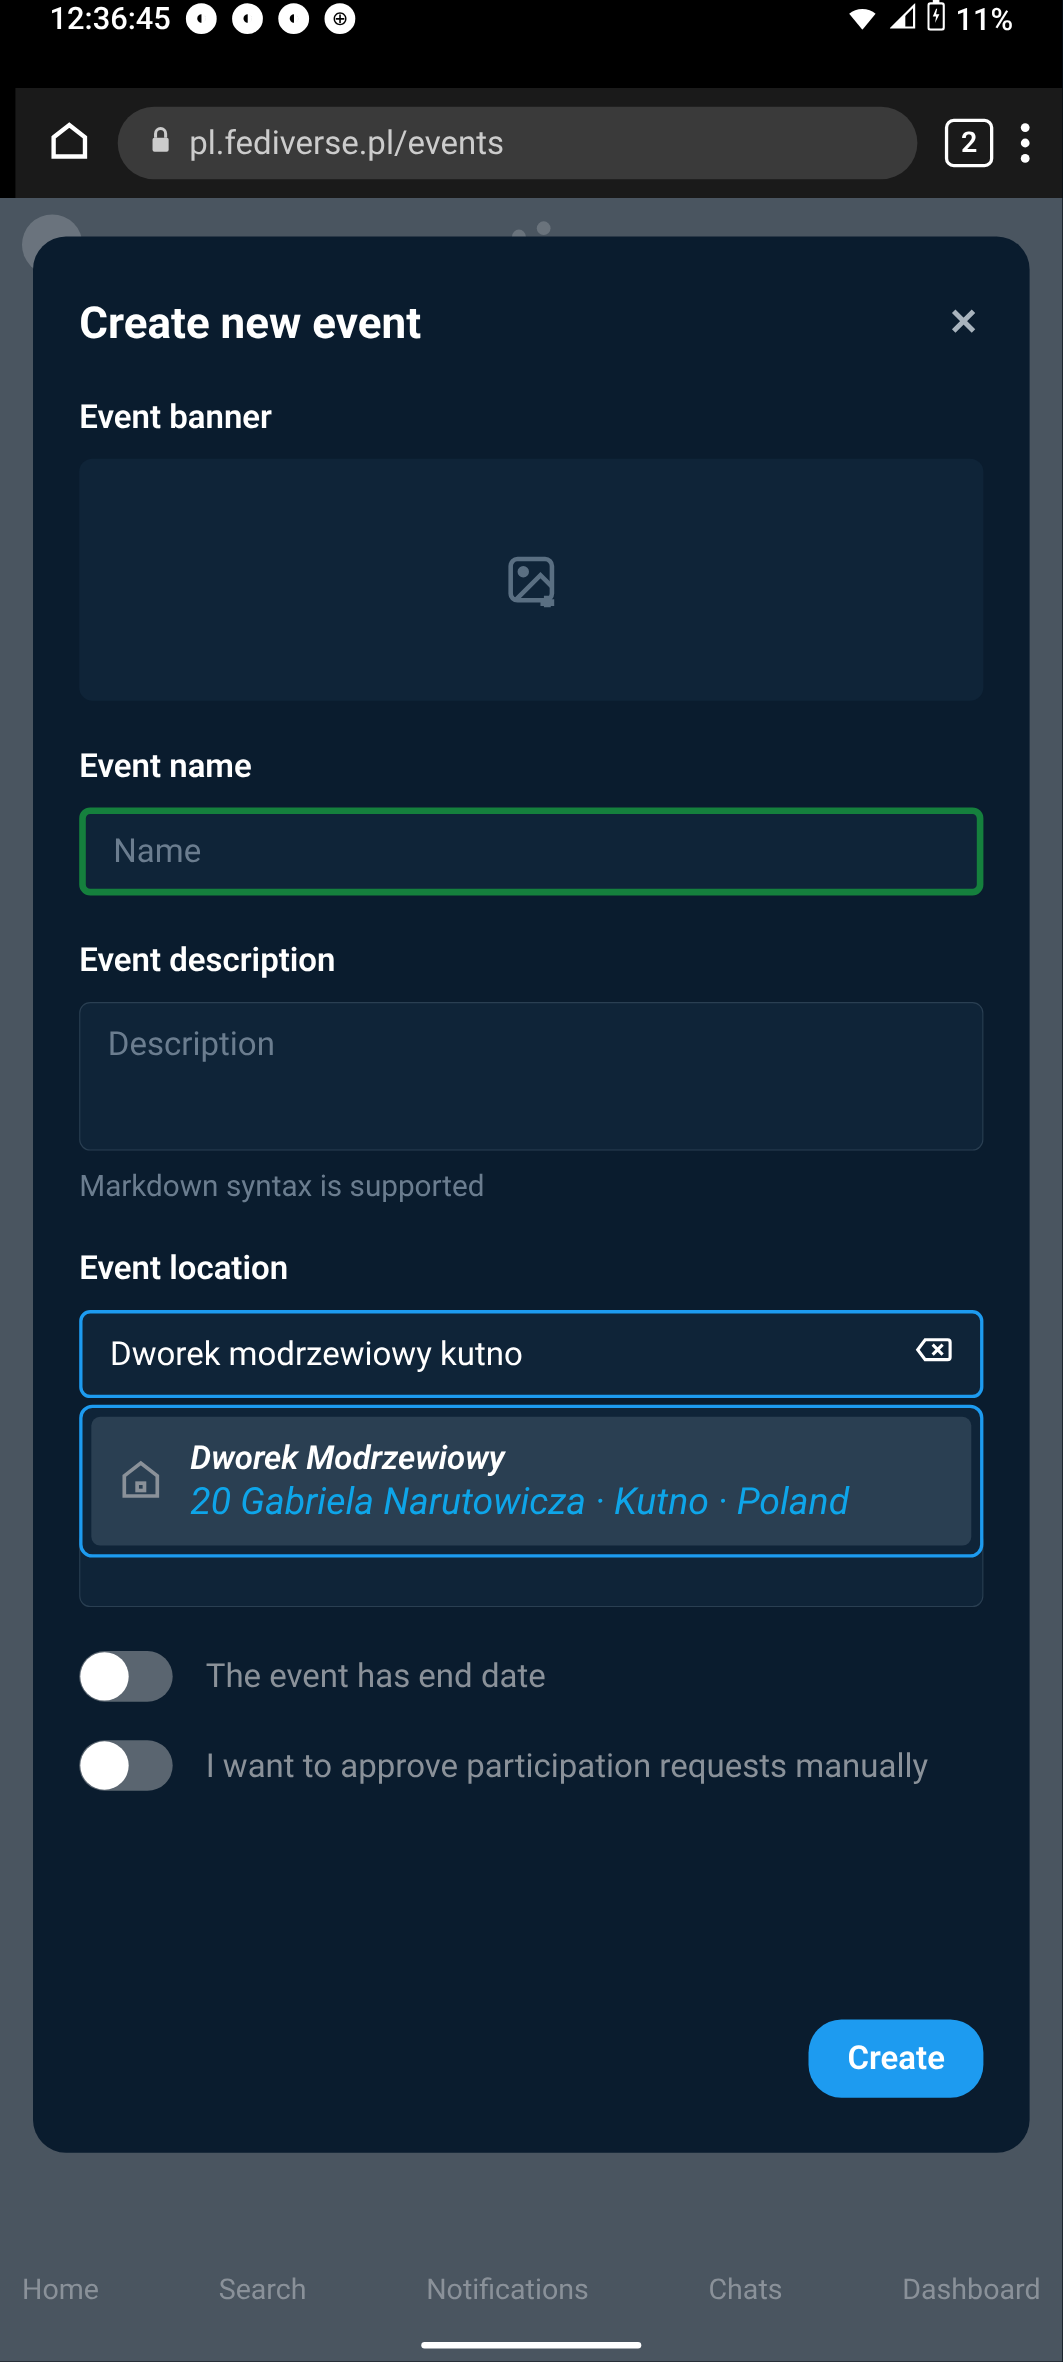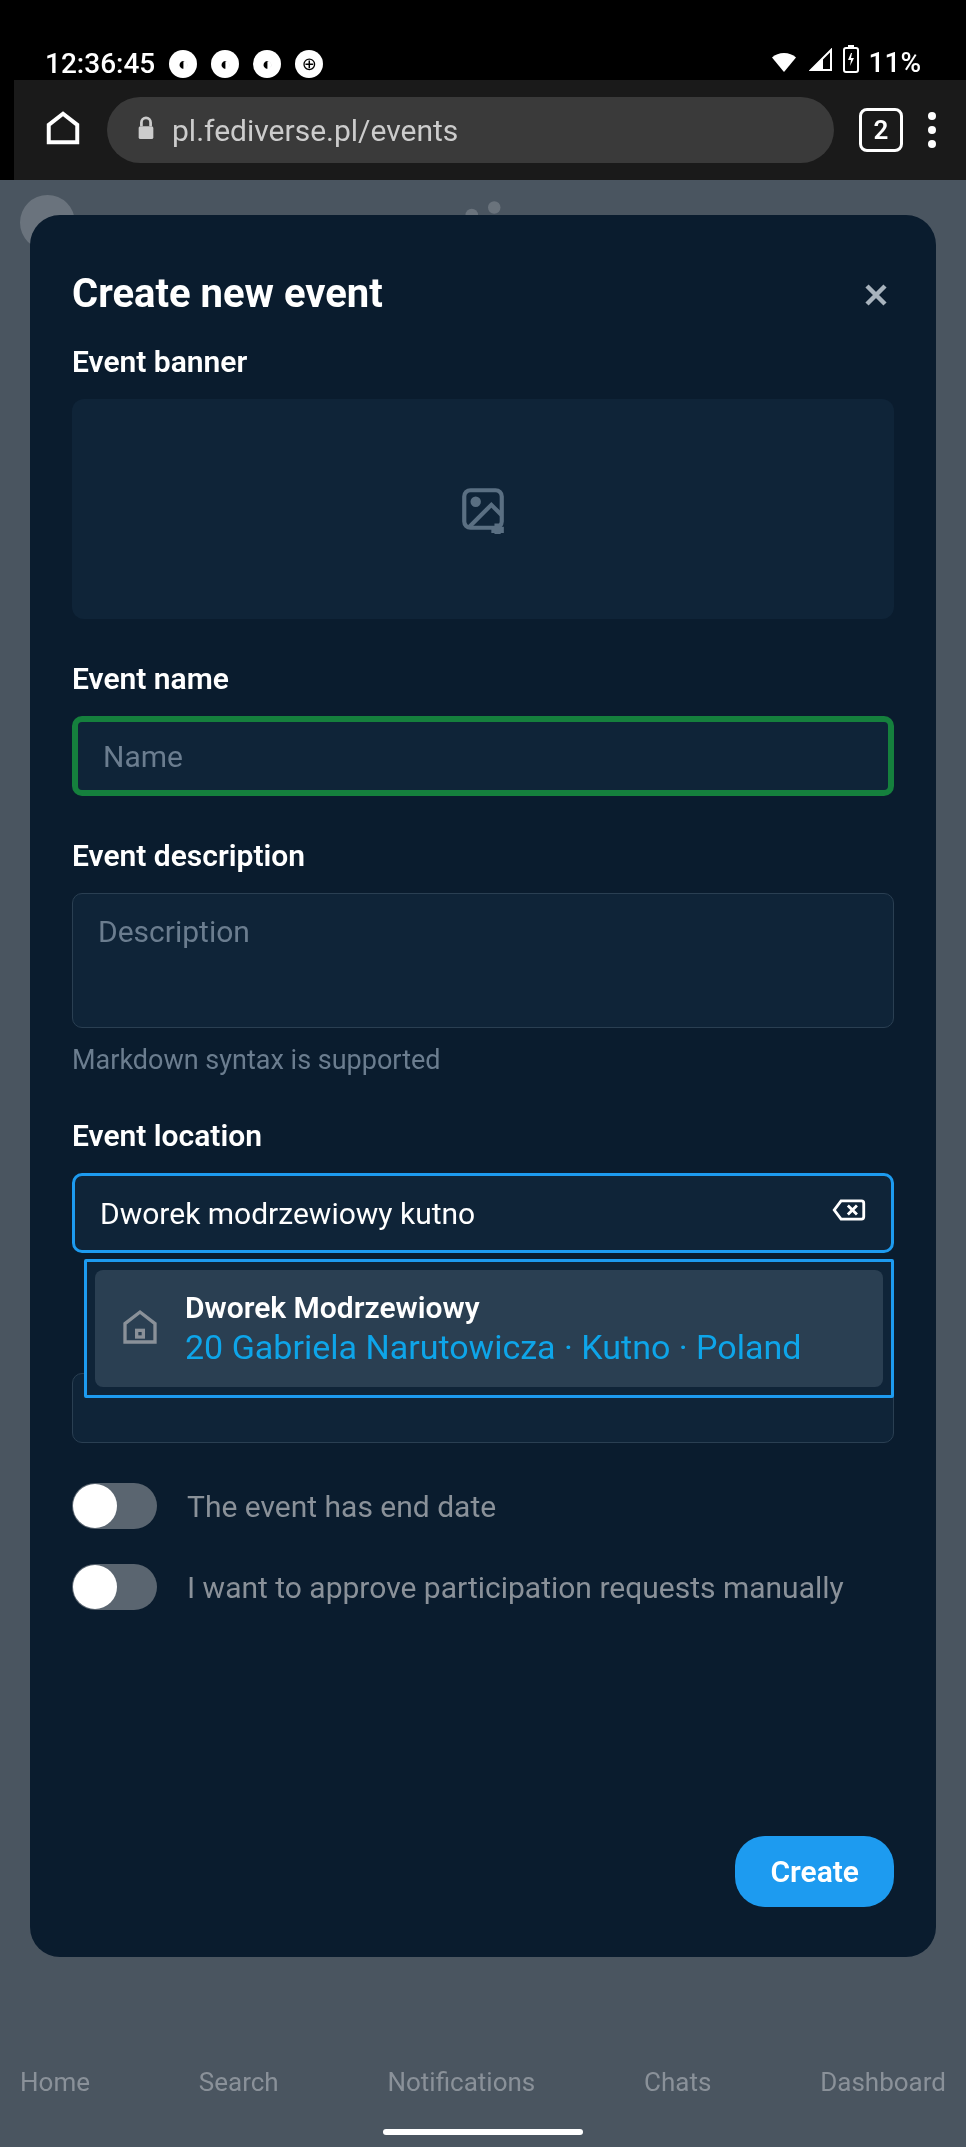--- a/index.html
+++ b/index.html
@@ -12,21 +12,21 @@
       width: 966px;
       height: 2147px;
       background: #000;
       overflow: hidden;
       position: relative;
     }
     .status-bar {
       height: 80px;
       display: flex;
       justify-content: space-between;
-      align-items: flex-end;
+      align-items: flex-start;
       padding: 0 45px;
       color: #fff;
       font-size: 28px;
       font-weight: 500;
       border-radius: 18px;
     }
     .status-left {
       display: flex;
       align-items: center;
       gap: 14px;
@@ -118,22 +118,22 @@
       bottom: 190px;
       background: #0a1c2e;
       border-radius: 30px;
       padding: 55px 42px;
       color: #fff;
       overflow: hidden;
     }
     .modal-header {
       display: flex;
       justify-content: space-between;
-      align-items: flex-end;
-      margin-bottom: 27px;
+      align-items: center;
+      margin-bottom: 45px;
     }
     .modal-title {
       font-size: 40px;
       font-weight: 700;
       color: #fff;
     }
     .close-btn {
       color: #a8b3bd;
       cursor: pointer;
     }
@@ -200,27 +200,28 @@
       padding: 17px 25px;
       color: #fff;
       font-size: 30px;
       display: flex;
       align-items: center;
       justify-content: space-between;
     }
     .dropdown {
       position: absolute;
       top: 86px;
-      left: 12px;
+      left: 0;
       right: 0;
       background: #0f2438;
       border: 3px solid #1d9bf0;
-      border-radius: 2px;
+      border-radius: 12px;
       padding: 8px;
       z-index: 10;
+      font-style: italic;
     }
     .dropdown-item {
       background: #2a3f52;
       border-radius: 8px;
       padding: 20px 25px;
       display: flex;
       align-items: center;
       gap: 25px;
     }
     .dropdown-text {

